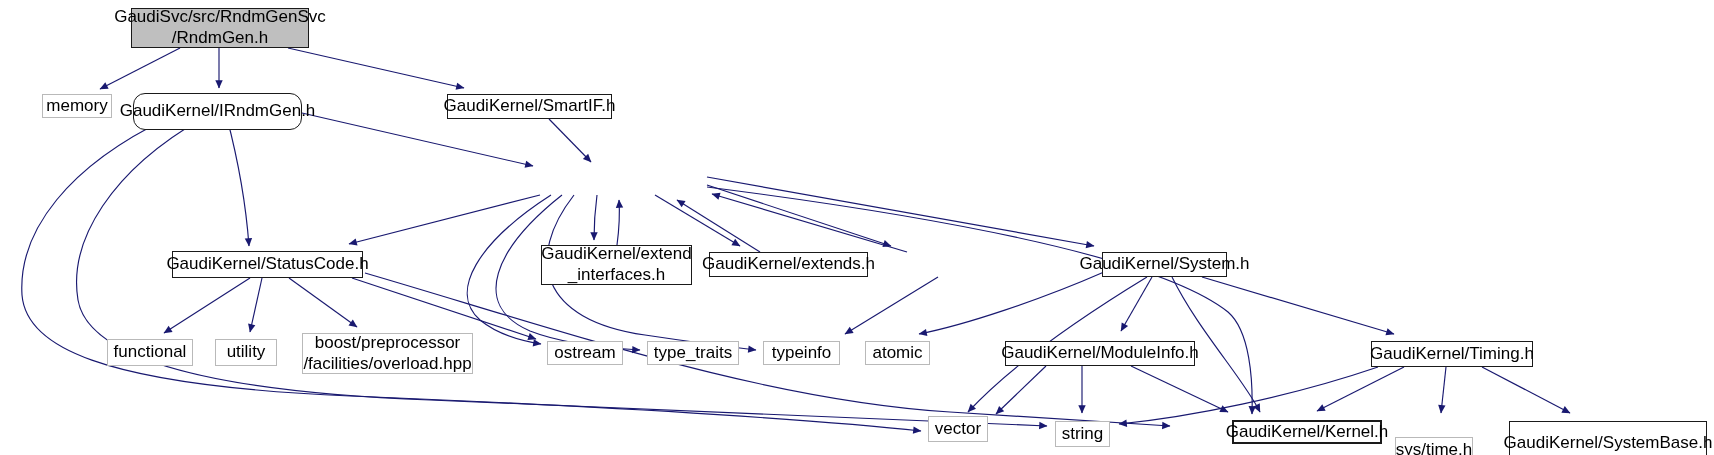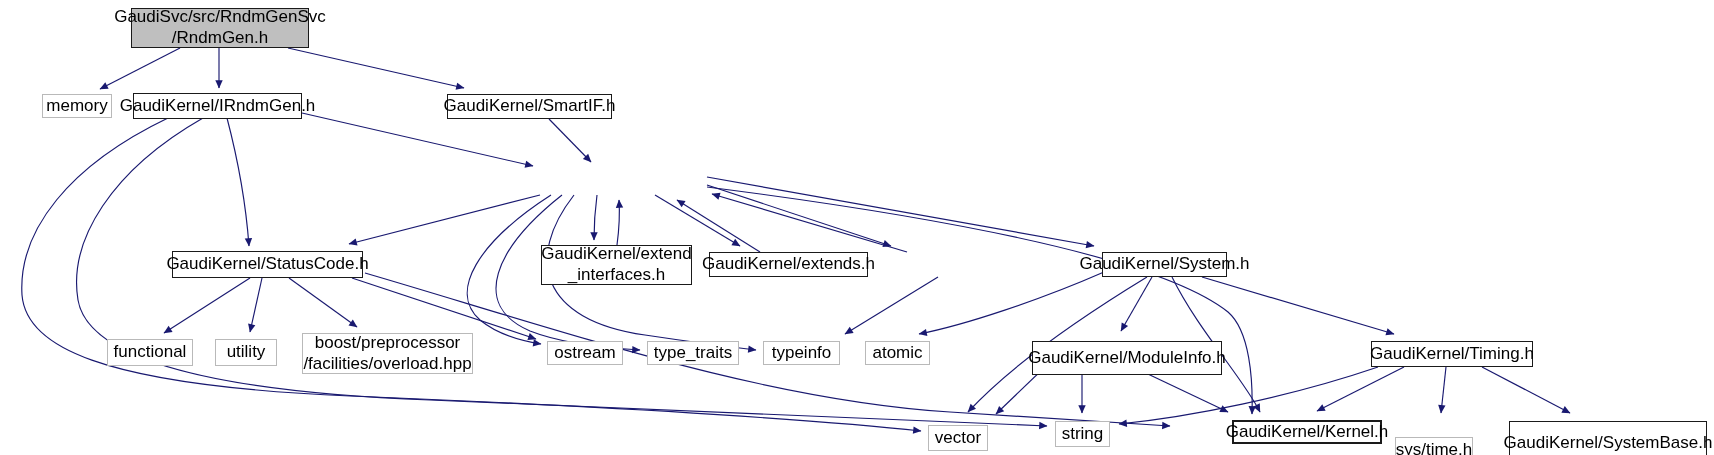--- a/index.html
+++ b/index.html
@@ -82,40 +82,40 @@
     <path class="edge" marker-end="url(#arrow)" d="M1378,367 C1290,397 1190,417 1119,424"></path>
     <path class="edge" marker-end="url(#arrow)" d="M1404,367 L1317,411"></path>
     <path class="edge" marker-end="url(#arrow)" d="M1446,367 L1441,413"></path>
     <path class="edge" marker-end="url(#arrow)" d="M1482,367 L1570,413"></path>
   </svg>
 
   <div class="node root" style="left:131px;top:8px;width:178px;height:40px;">GaudiSvc/src/RndmGenSvc
 /RndmGen.h</div>
 
   <div class="node plain" style="left:42px;top:94px;width:70px;height:24px;">memory</div>
-  <div class="node" style="left:133px;top:93px;width:169px;height:26px;">GaudiKernel/IRndmGen.h</div>
+  <div class="node" style="left:133px;top:93px;width:169px;height:37px;border-radius:12px;">GaudiKernel/IRndmGen.h</div>
   <div class="node" style="left:447px;top:94px;width:165px;height:25px;">GaudiKernel/SmartIF.h</div>
 
 
   <div class="node" style="left:172px;top:251px;width:191px;height:27px;">GaudiKernel/StatusCode.h</div>
   <div class="node" style="left:709px;top:252px;width:159px;height:25px;">GaudiKernel/extends.h</div>
   <div class="node" style="left:541px;top:245px;width:151px;height:40px;">GaudiKernel/extend
 _interfaces.h</div>
   <div class="node" style="left:1102px;top:252px;width:125px;height:25px;">GaudiKernel/System.h</div>
 
   <div class="node plain" style="left:107px;top:339px;width:86px;height:27px;">functional</div>
   <div class="node plain" style="left:215px;top:339px;width:62px;height:27px;">utility</div>
   <div class="node plain" style="left:302px;top:333px;width:171px;height:41px;">boost/preprocessor
 /facilities/overload.hpp</div>
   <div class="node plain" style="left:547px;top:341px;width:76px;height:24px;">ostream</div>
   <div class="node plain" style="left:647px;top:341px;width:92px;height:24px;">type_traits</div>
   <div class="node plain" style="left:763px;top:341px;width:77px;height:24px;">typeinfo</div>
   <div class="node plain" style="left:865px;top:341px;width:65px;height:24px;">atomic</div>
-  <div class="node" style="left:1005px;top:341px;width:190px;height:34px;margin-left:27px;">GaudiKernel/ModuleInfo.h</div>
+  <div class="node" style="left:1005px;top:341px;width:190px;height:25px;">GaudiKernel/ModuleInfo.h</div>
   <div class="node" style="left:1371px;top:341px;width:162px;height:26px;">GaudiKernel/Timing.h</div>
 
-  <div class="node plain" style="left:928px;top:425px;width:60px;height:26px;">vector</div>
+  <div class="node plain" style="left:928px;top:416px;width:60px;height:26px;">vector</div>
   <div class="node plain" style="left:1055px;top:421px;width:55px;height:26px;">string</div>
   <div class="node bold" style="left:1232px;top:420px;width:150px;height:24px;">GaudiKernel/Kernel.h</div>
   <div class="node plain" style="left:1395px;top:421px;width:78px;height:26px;margin-top:16px;">sys/time.h</div>
   <div class="node" style="left:1509px;top:421px;width:198px;height:44px;">GaudiKernel/SystemBase.h</div>
 
 </div>
 
 </body></html>

